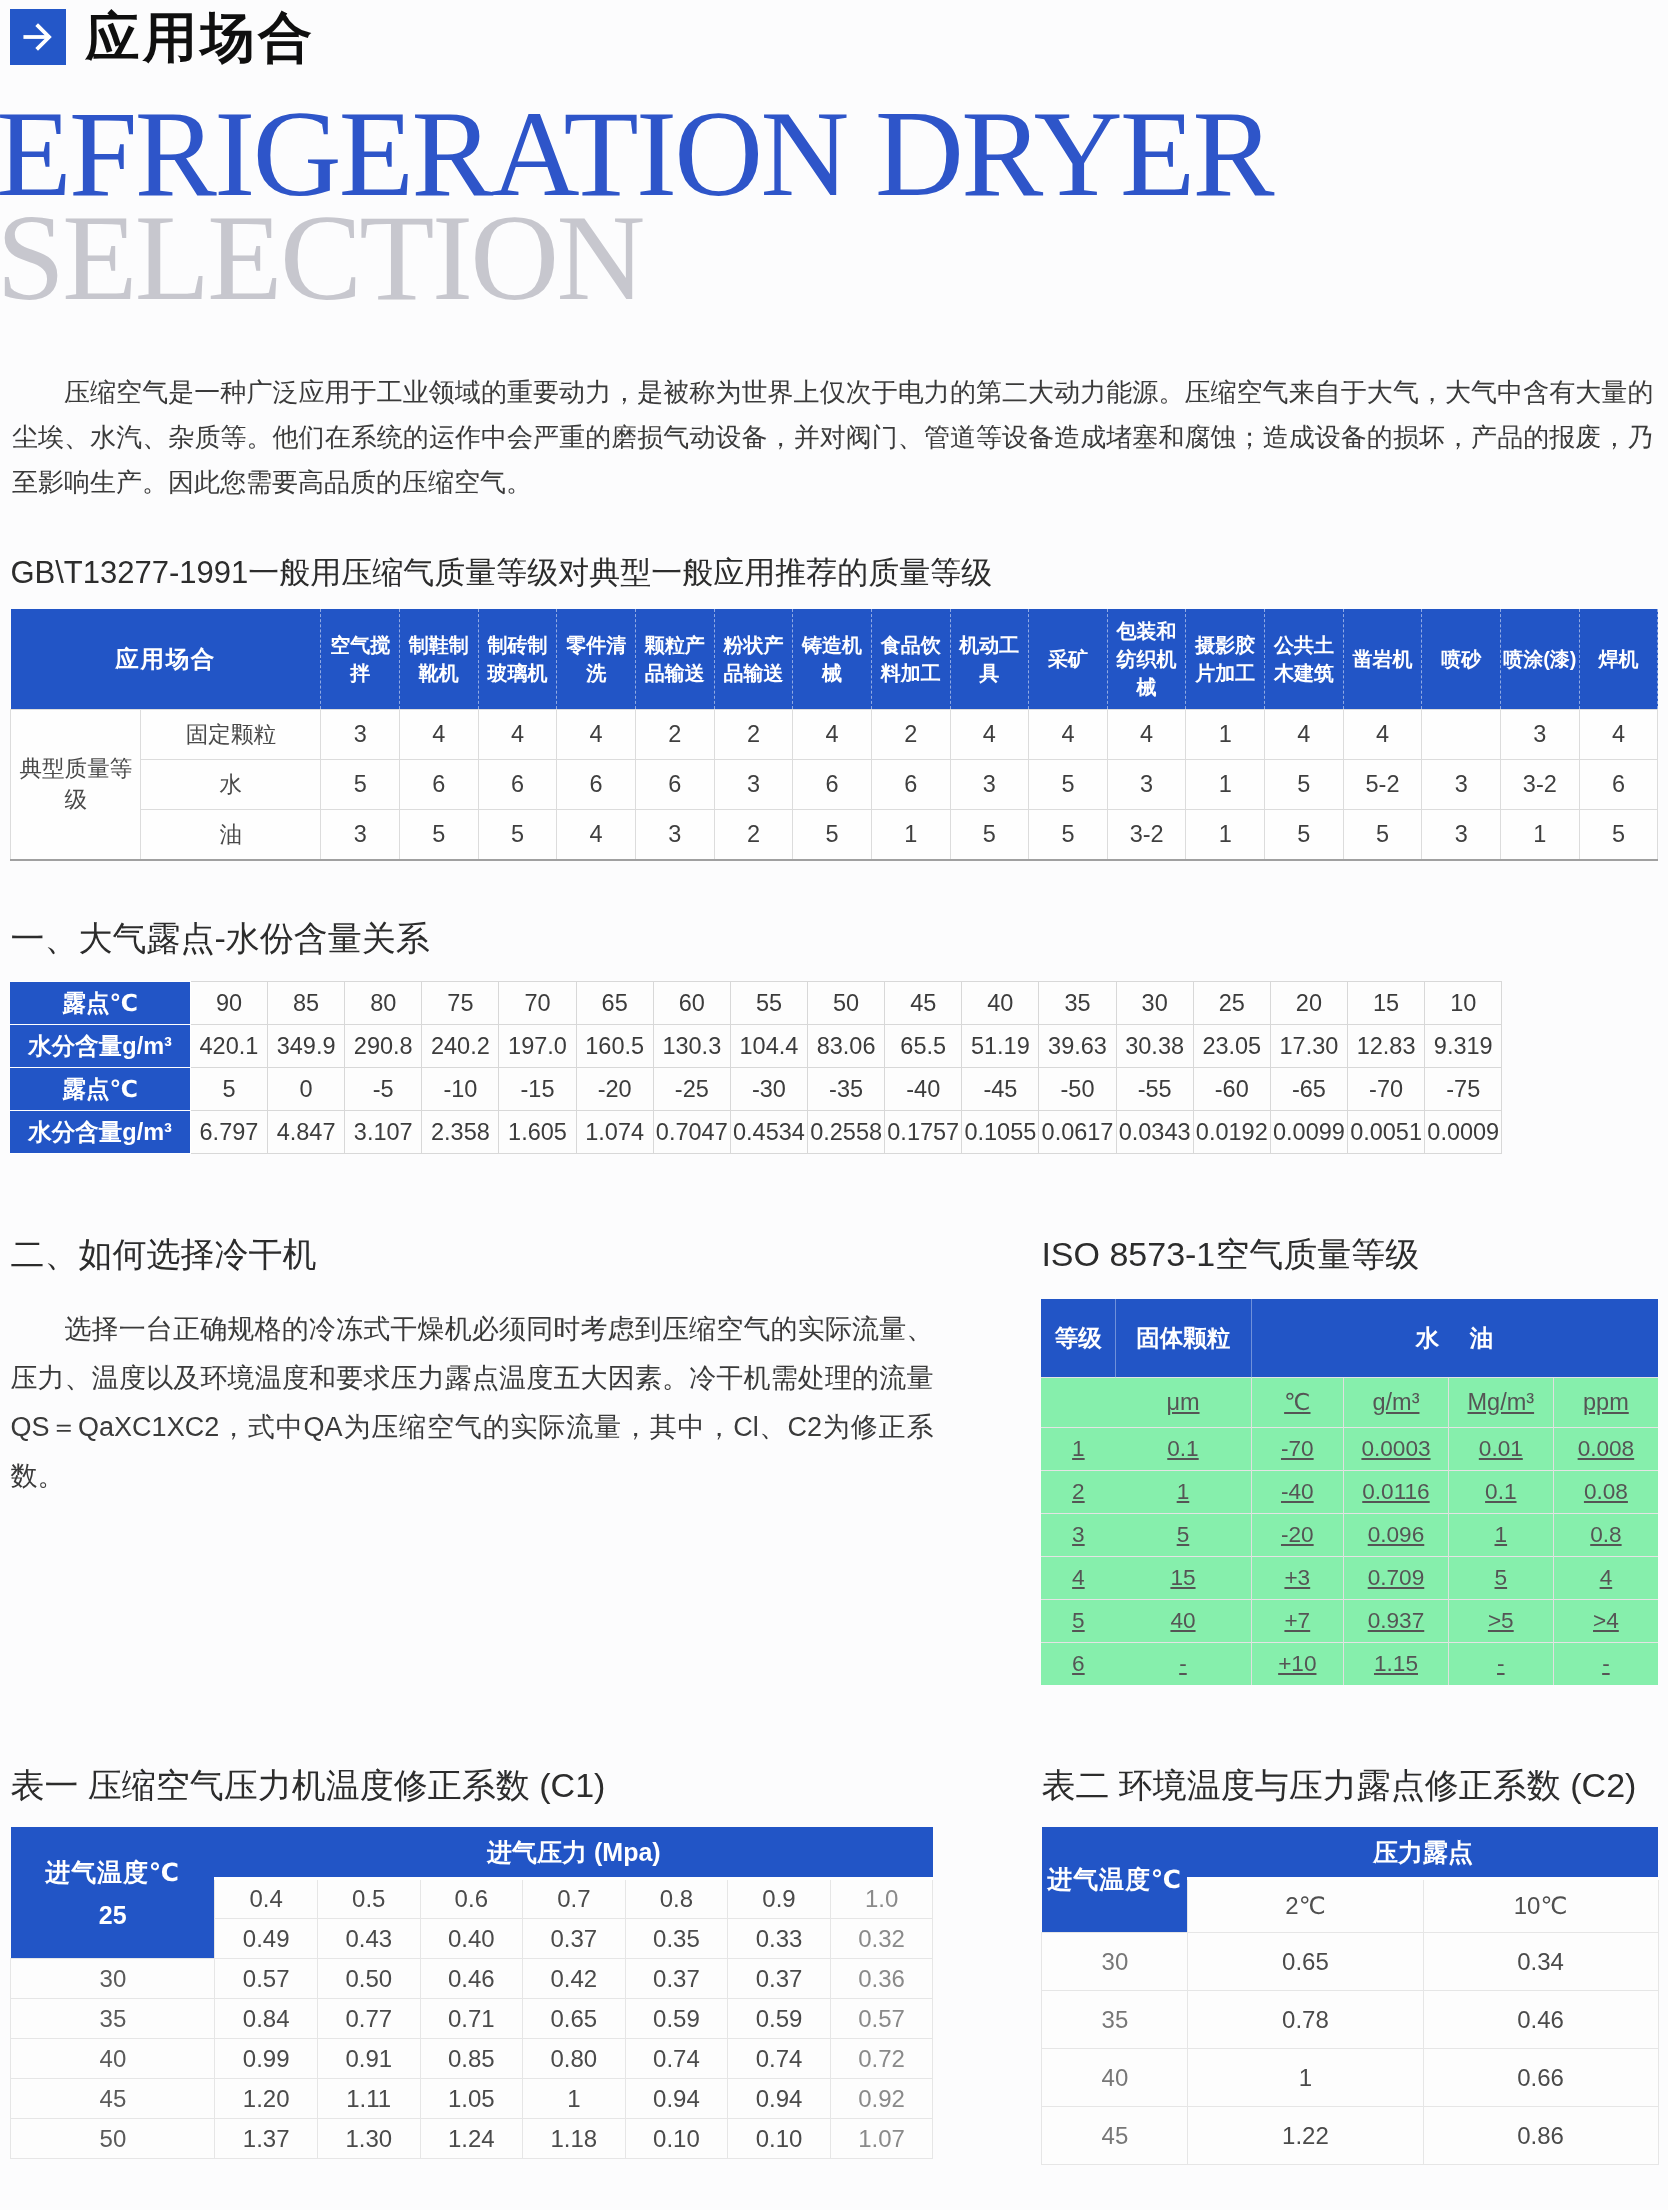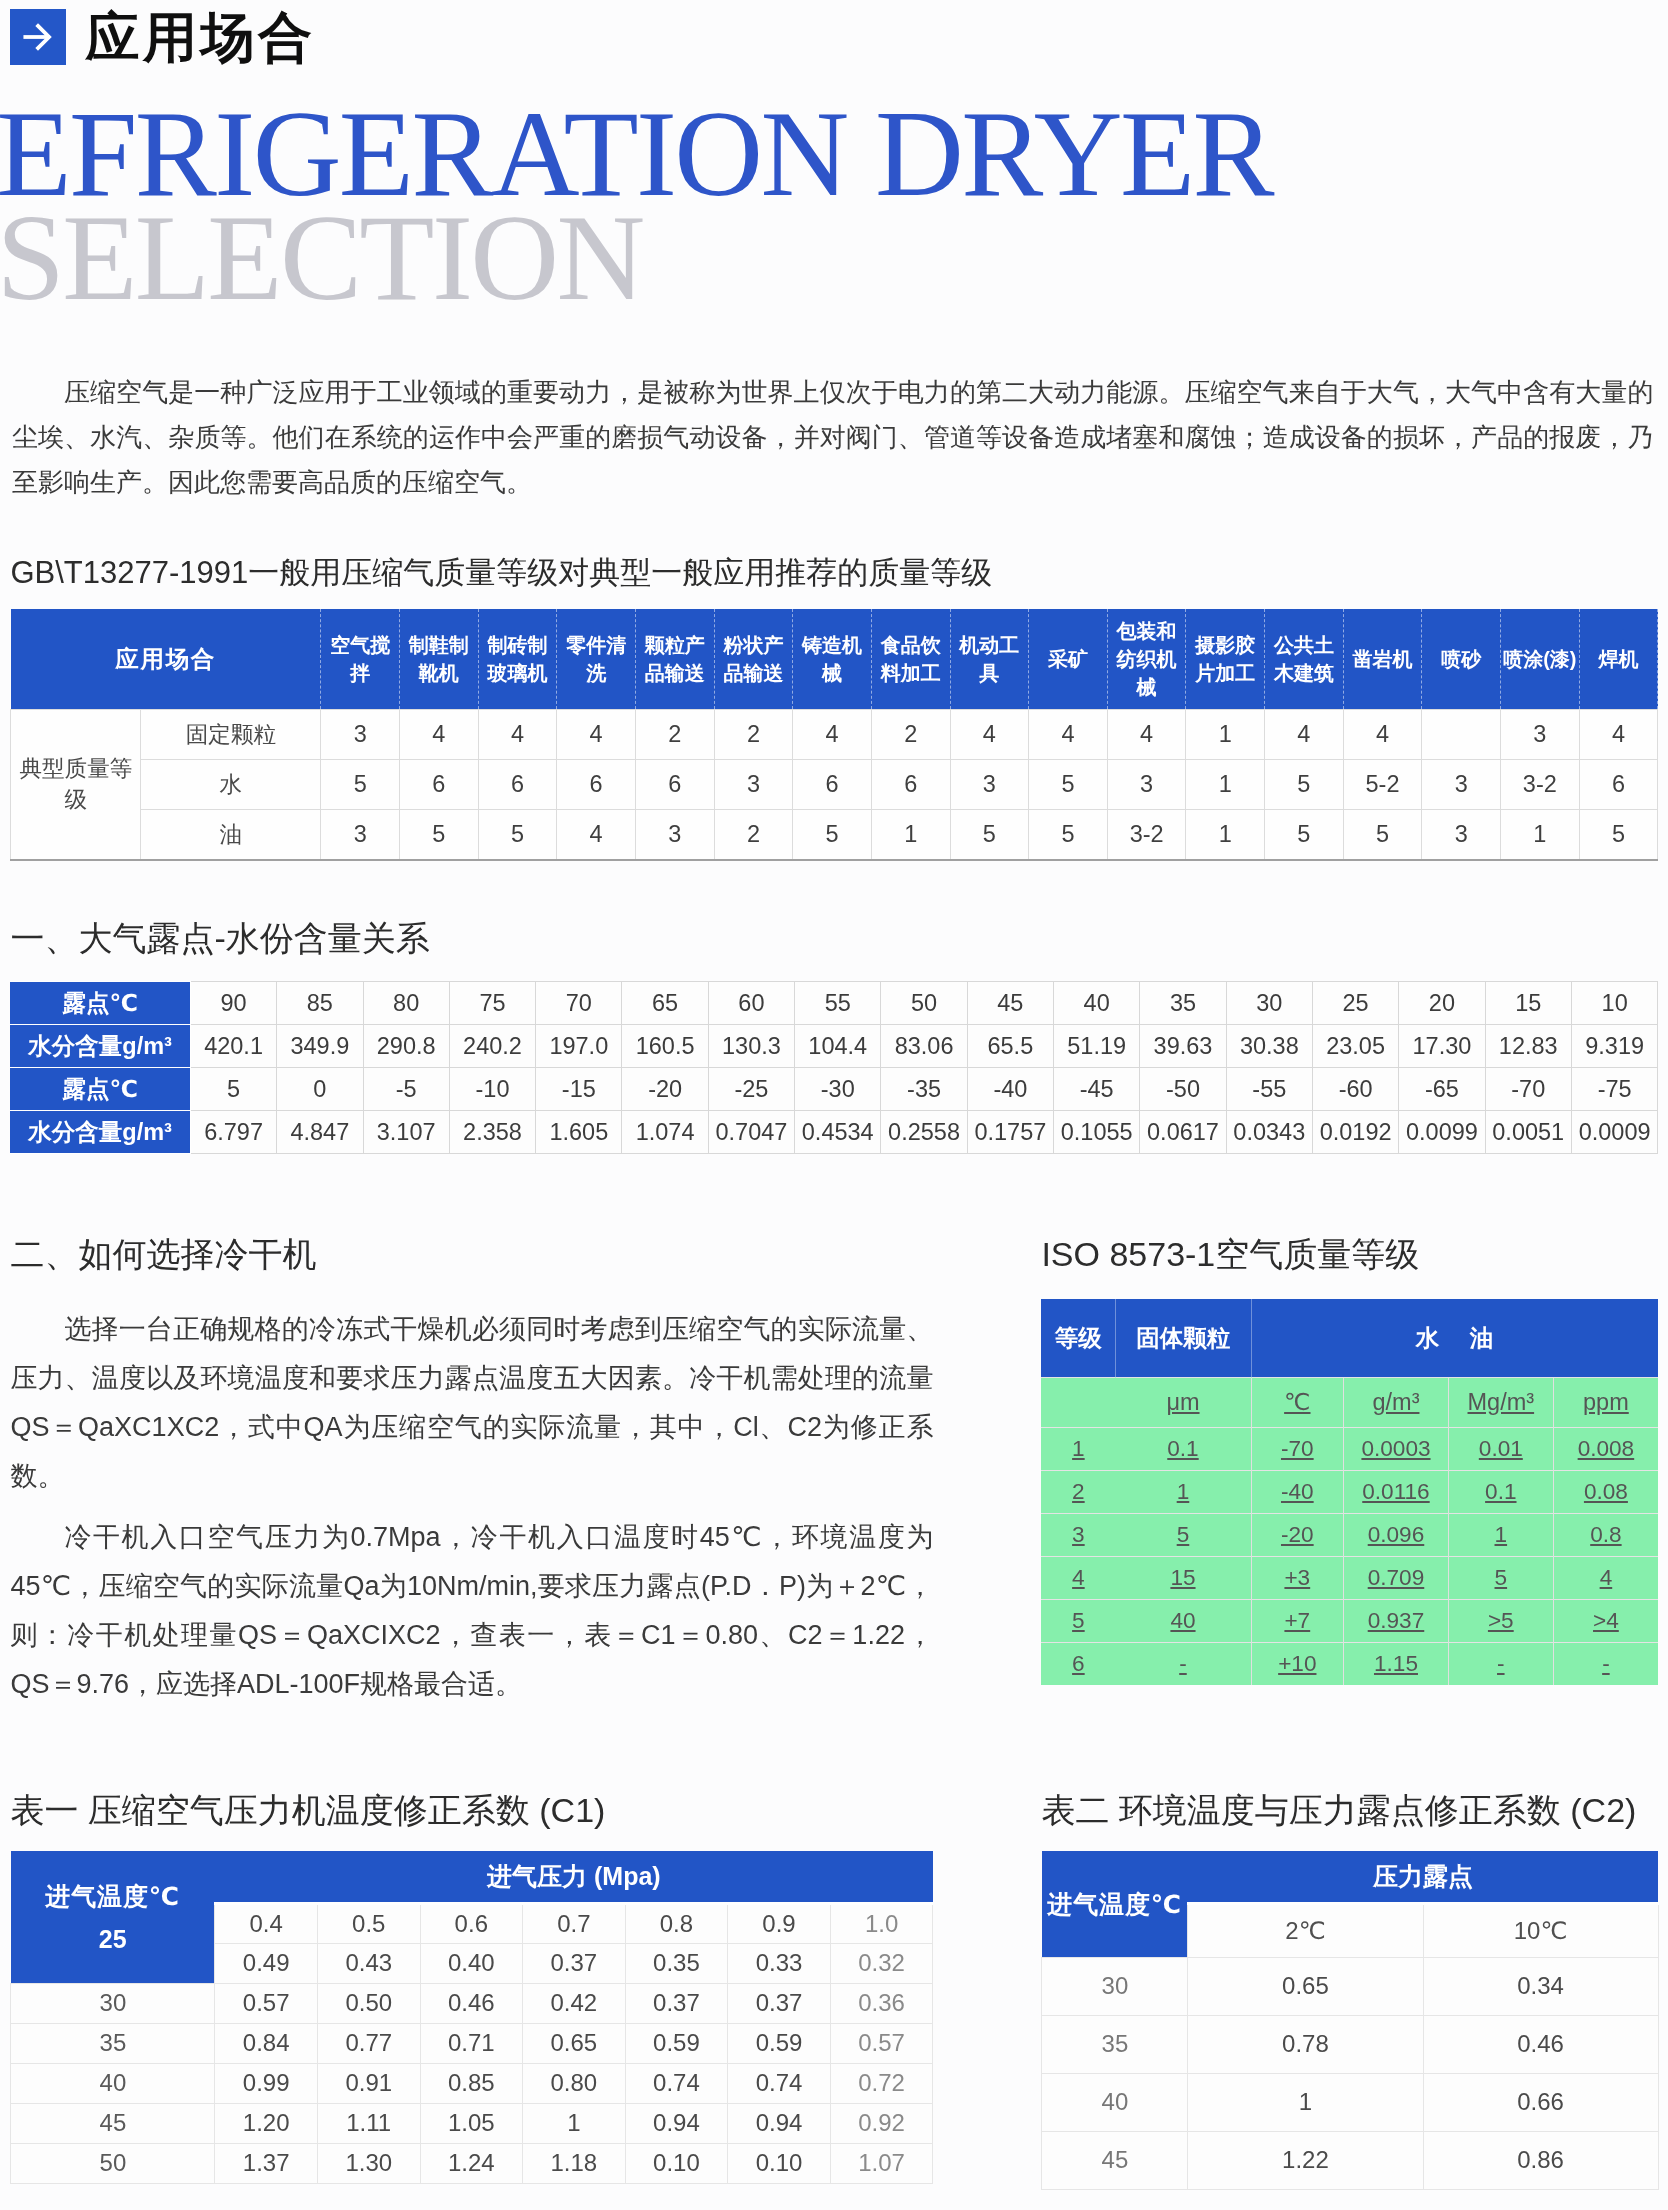--- a/index.html
+++ b/index.html
@@ -27,21 +27,21 @@
   th,td{box-sizing:border-box;}
   .head{background:#2255c6;color:#fff;font-weight:700;}
   
   .gb{width:1648px;margin:17.4px 10.4px 0 10.4px;border-bottom:2.6px solid #a0a0a0;}
   .gb thead th{font-size:20px;line-height:1.4;padding:7px 1.7px;height:101px;vertical-align:middle;border-right:0.9px dashed rgba(255,255,255,.5);}
   .gb thead th.corner{font-size:23.5px;letter-spacing:1.7px;}
   .gb tbody th,.gb tbody td{border:0.9px solid #dcdcdc;text-align:center;font-size:23.5px;font-weight:400;color:#3f3f3f;height:50px;background:#fefefe;}
   .gb tbody th.group{font-size:22.6px;color:#4a4a4a;line-height:1.35;}
   .gb tbody td.sub{font-size:22.6px;color:#4a4a4a;}
   
-  .dew{width:1648px;margin:22.6px 10.4px 0 10.4px;border-top:1.7px solid #8f8f8f;border-bottom:1.7px solid #8f8f8f;}
+  .dew{width:1492px;margin:22.6px 10.4px 0 10.4px;border-top:1.7px solid #8f8f8f;border-bottom:1.7px solid #8f8f8f;}
   .dew th.lbl{background:#2255c6;color:#fff;font-size:23.5px;font-weight:700;border:1.7px solid #fff;border-left:none;padding:3.5px 7px;text-align:center;}
   .dew td{border:0.9px solid #d8d8d8;text-align:center;font-size:23.5px;color:#3c3c3c;height:43px;background:#fdfdfd;}
   
   .cols{display:flex;gap:108px;margin:80px 10.4px 0 10.4px;}
   .col-l{flex:0 0 923px;}
   .col-r{flex:1;min-width:0;}
   .body-p{font-size:27px;line-height:1.82;color:#3a3a3a;text-indent:2em;text-align:justify;margin:29.5px 0 0 0;}
   .ex{margin-top:12px;}
   
   .iso{width:100%;margin-top:24px;}
@@ -296,21 +296,20 @@
         <td>0.0051</td>
         <td>0.0009</td>
       </tr>
     </tbody>
   </table>
 
 <div class="cols">
   <div class="col-l">
     <h2 class="sec-h">二、如何选择冷干机</h2>
     <p class="body-p">选择一台正确规格的冷冻式干燥机必须同时考虑到压缩空气的实际流量、压力、温度以及环境温度和要求压力露点温度五大因素。冷干机需处理的流量QS＝QaXC1XC2，式中QA为压缩空气的实际流量，其中，Cl、C2为修正系数。</p>
-    <p class="body-p ex">冷干机入口空气压力为0.7Mpa，冷干机入口温度时45℃，环境温度为45℃，压缩空气的实际流量Qa为10Nm/min,要求压力露点(P.D．P)为＋2℃，则：冷干机处理量QS＝QaXCIXC2，查表一，表＝C1＝0.80、C2＝1.22，QS＝9.76，应选择ADL-100F规格最合适。</p>
   </div>
   <div class="col-r">
     <h2 class="sec-h">ISO 8573-1空气质量等级</h2>
     <table class="iso">
         <colgroup>
           <col style="width: 12%;">
           <col style="width: 22%;">
           <col style="width: 15%;">
           <col style="width: 17%;">
           <col style="width: 17%;">

